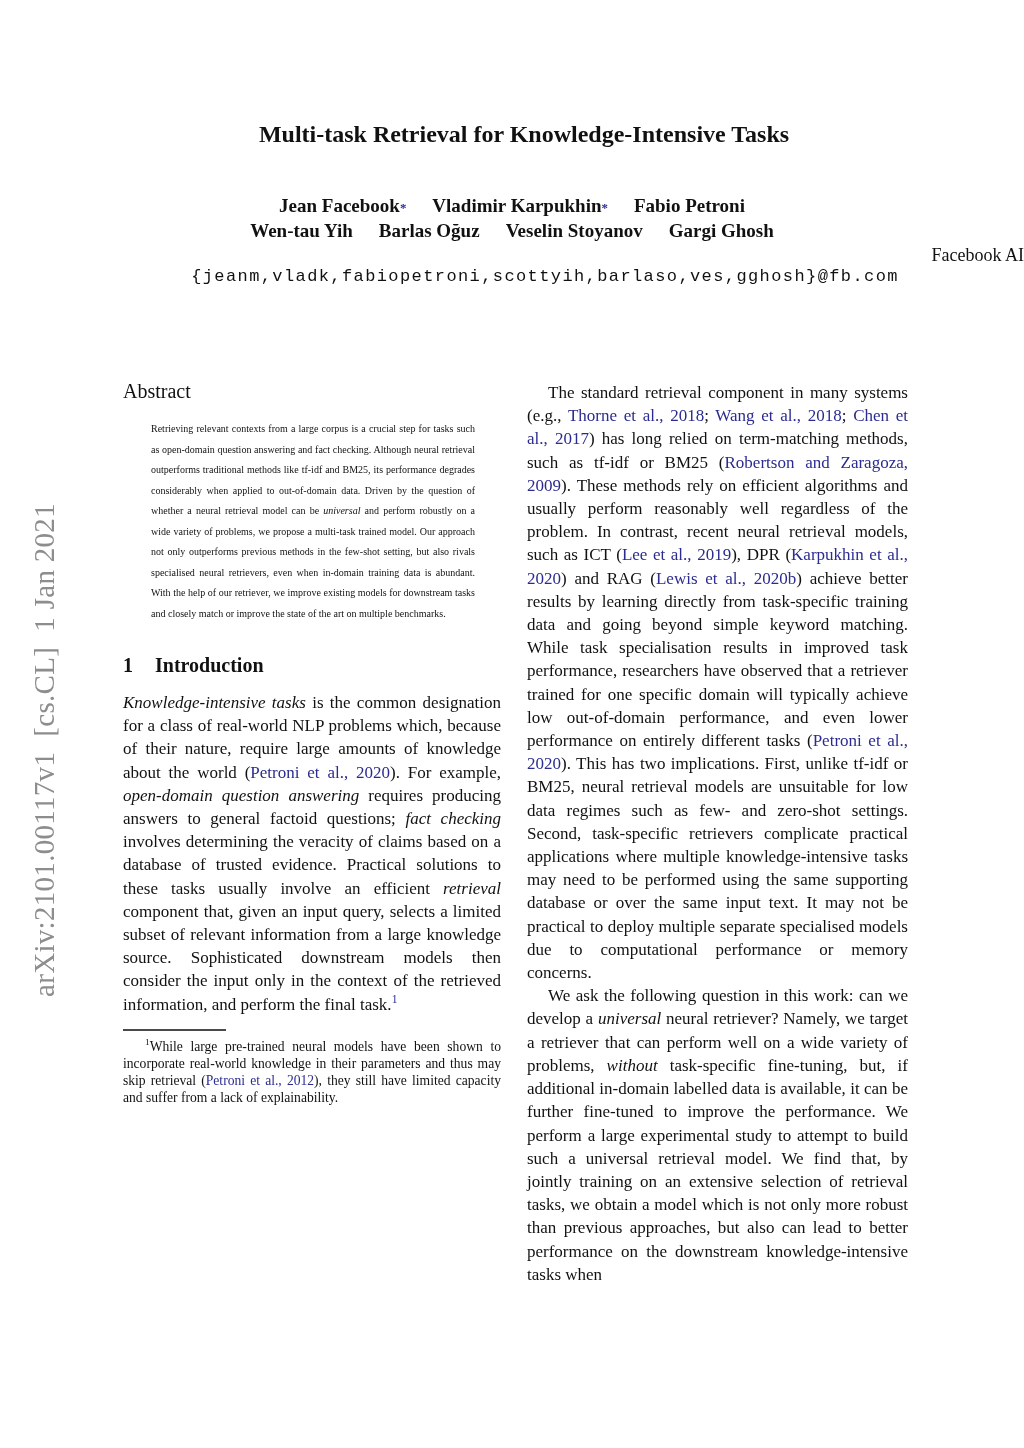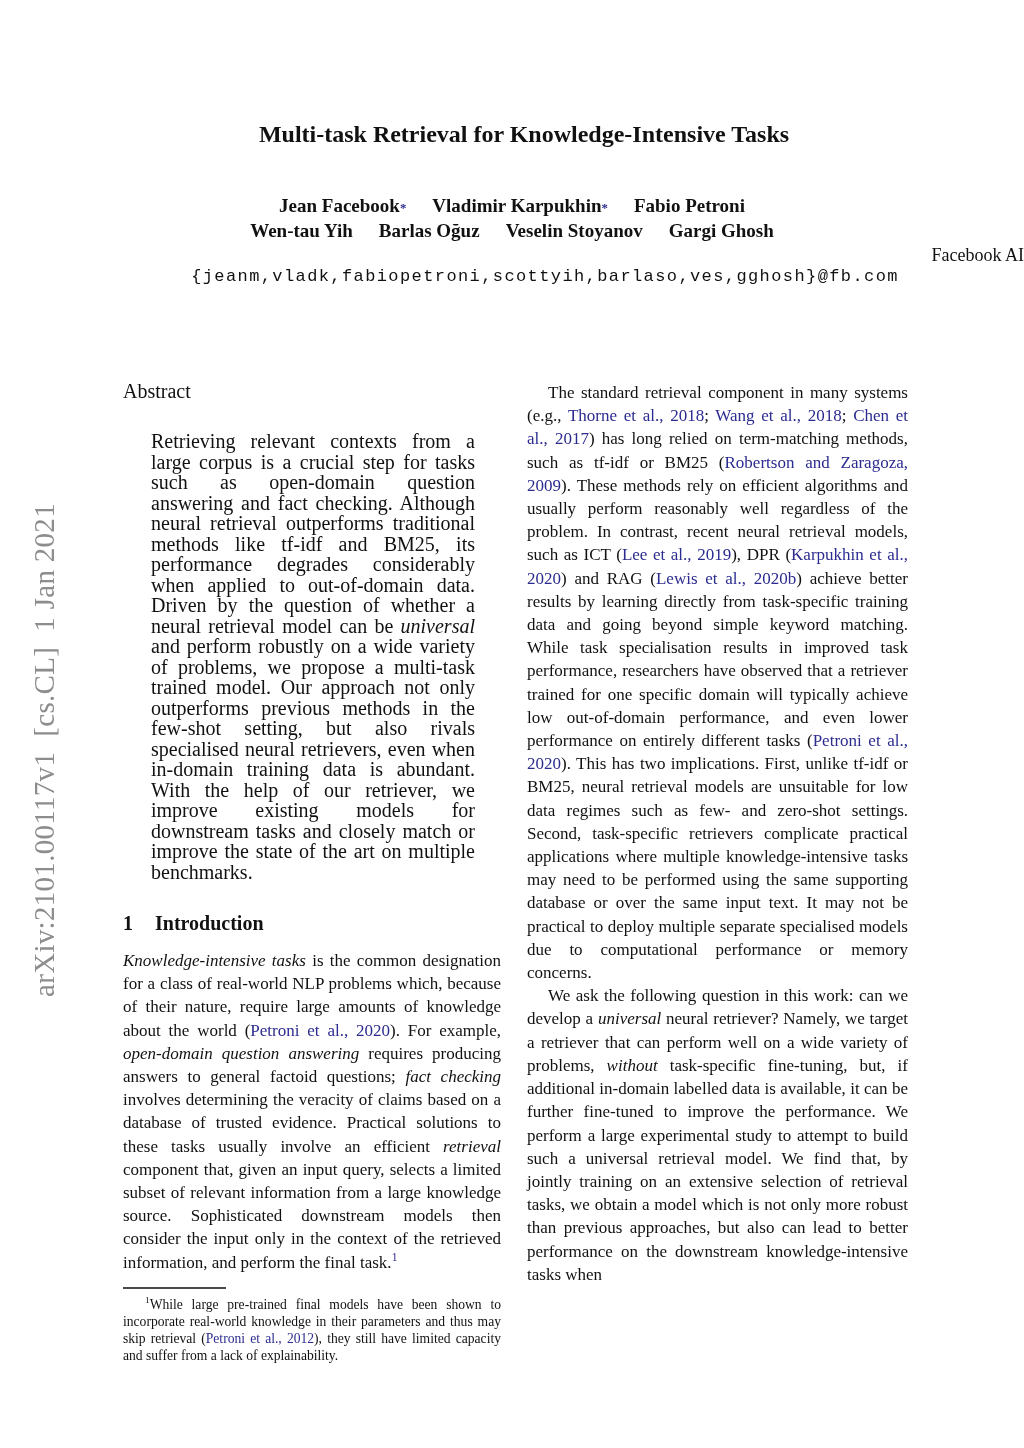--- a/index.html
+++ b/index.html
@@ -61,23 +61,23 @@
   .col { position:absolute; top:380px; }
   .col-left  { left:123px; width:378px; }
   .col-right { left:527px; width:381px; top:381px; }
   .abstract-title {
     margin:0;
     text-align:left;
     font-size:20px;
     font-weight:normal;
   }
   .abstract-body {
-    margin:28px 26px 0 28px;
+    margin:16px 26px 0 28px;
     text-align:justify;
-    font-size:20px;
+    font-size:10px;
     line-height:20.5px;
   }
   .section-heading {
     margin:30px 0 14px 0;
     font-size:20px;
     font-weight:bold;
     display:flex;
   }
   .sec-num { margin-right:22px; }
   .body-par {
@@ -130,21 +130,21 @@
 
     <h2 class="section-heading">
       <span class="sec-num">1</span>
       <span class="sec-title">Introduction</span>
     </h2>
 
     <p class="body-par noindent"><span class="it">Knowledge-intensive tasks</span><span> is the common designation for a class of real-world NLP problems which, because of their nature, require large amounts of knowledge about the world (</span><span class="lnk">Petroni et al., 2020</span><span>). For example, </span><span class="it">open-domain question answering</span><span> requires producing answers to general factoid questions; </span><span class="it">fact checking</span><span> involves determining the veracity of claims based on a database of trusted evidence. Practical solutions to these tasks usually involve an efficient </span><span class="it">retrieval</span><span> component that, given an input query, selects a limited subset of relevant information from a large knowledge source. Sophisticated downstream models then consider the input only in the context of the retrieved information, and perform the final task.</span><span class="suplnk">1</span></p>
 
     <div class="footnote-block">
       <div class="footnote-rule"></div>
-      <p class="footnote"><span class="sup">1</span><span>While large pre-trained final models have been shown to incorporate real-world knowledge in their parameters and thus may skip retrieval (</span><span class="lnk">Petroni et al., 2012</span><span>), they still have limited capacity and suffer from a lack of explainability.</span></p>
+      <p class="footnote"><span class="sup">1</span><span>While large pre-trained neural models have been shown to incorporate real-world knowledge in their parameters and thus may skip retrieval (</span><span class="lnk">Petroni et al., 2012</span><span>), they still have limited capacity and suffer from a lack of explainability.</span></p>
     </div>
   </section>
 
   <section class="col col-right">
     <p class="body-par indent"><span>The standard retrieval component in many systems (e.g., </span><span class="lnk">Thorne et al., 2018</span><span>; </span><span class="lnk">Wang et al., 2018</span><span>; </span><span class="lnk">Chen et al., 2017</span><span>) has long relied on term-matching methods, such as tf-idf or BM25 (</span><span class="lnk">Robertson and Zaragoza, 2009</span><span>). These methods rely on efficient algorithms and usually perform reasonably well regardless of the problem. In contrast, recent neural retrieval models, such as ICT (</span><span class="lnk">Lee et al., 2019</span><span>), DPR (</span><span class="lnk">Karpukhin et al., 2020</span><span>) and RAG (</span><span class="lnk">Lewis et al., 2020b</span><span>) achieve better results by learning directly from task-specific training data and going beyond simple keyword matching. While task specialisation results in improved task performance, researchers have observed that a retriever trained for one specific domain will typically achieve low out-of-domain performance, and even lower performance on entirely different tasks (</span><span class="lnk">Petroni et al., 2020</span><span>). This has two implications. First, unlike tf-idf or BM25, neural retrieval models are unsuitable for low data regimes such as few- and zero-shot settings. Second, task-specific retrievers complicate practical applications where multiple knowledge-intensive tasks may need to be performed using the same supporting database or over the same input text. It may not be practical to deploy multiple separate specialised models due to computational performance or memory concerns.</span></p>
     <p class="body-par indent"><span>We ask the following question in this work: can we develop a </span><span class="it">universal</span><span> neural retriever? Namely, we target a retriever that can perform well on a wide variety of problems, </span><span class="it">without</span><span> task-specific fine-tuning, but, if additional in-domain labelled data is available, it can be further fine-tuned to improve the performance. We perform a large experimental study to attempt to build such a universal retrieval model. We find that, by jointly training on an extensive selection of retrieval tasks, we obtain a model which is not only more robust than previous approaches, but also can lead to better performance on the downstream knowledge-intensive tasks when</span></p>
   </section>
 
 </div>
 

